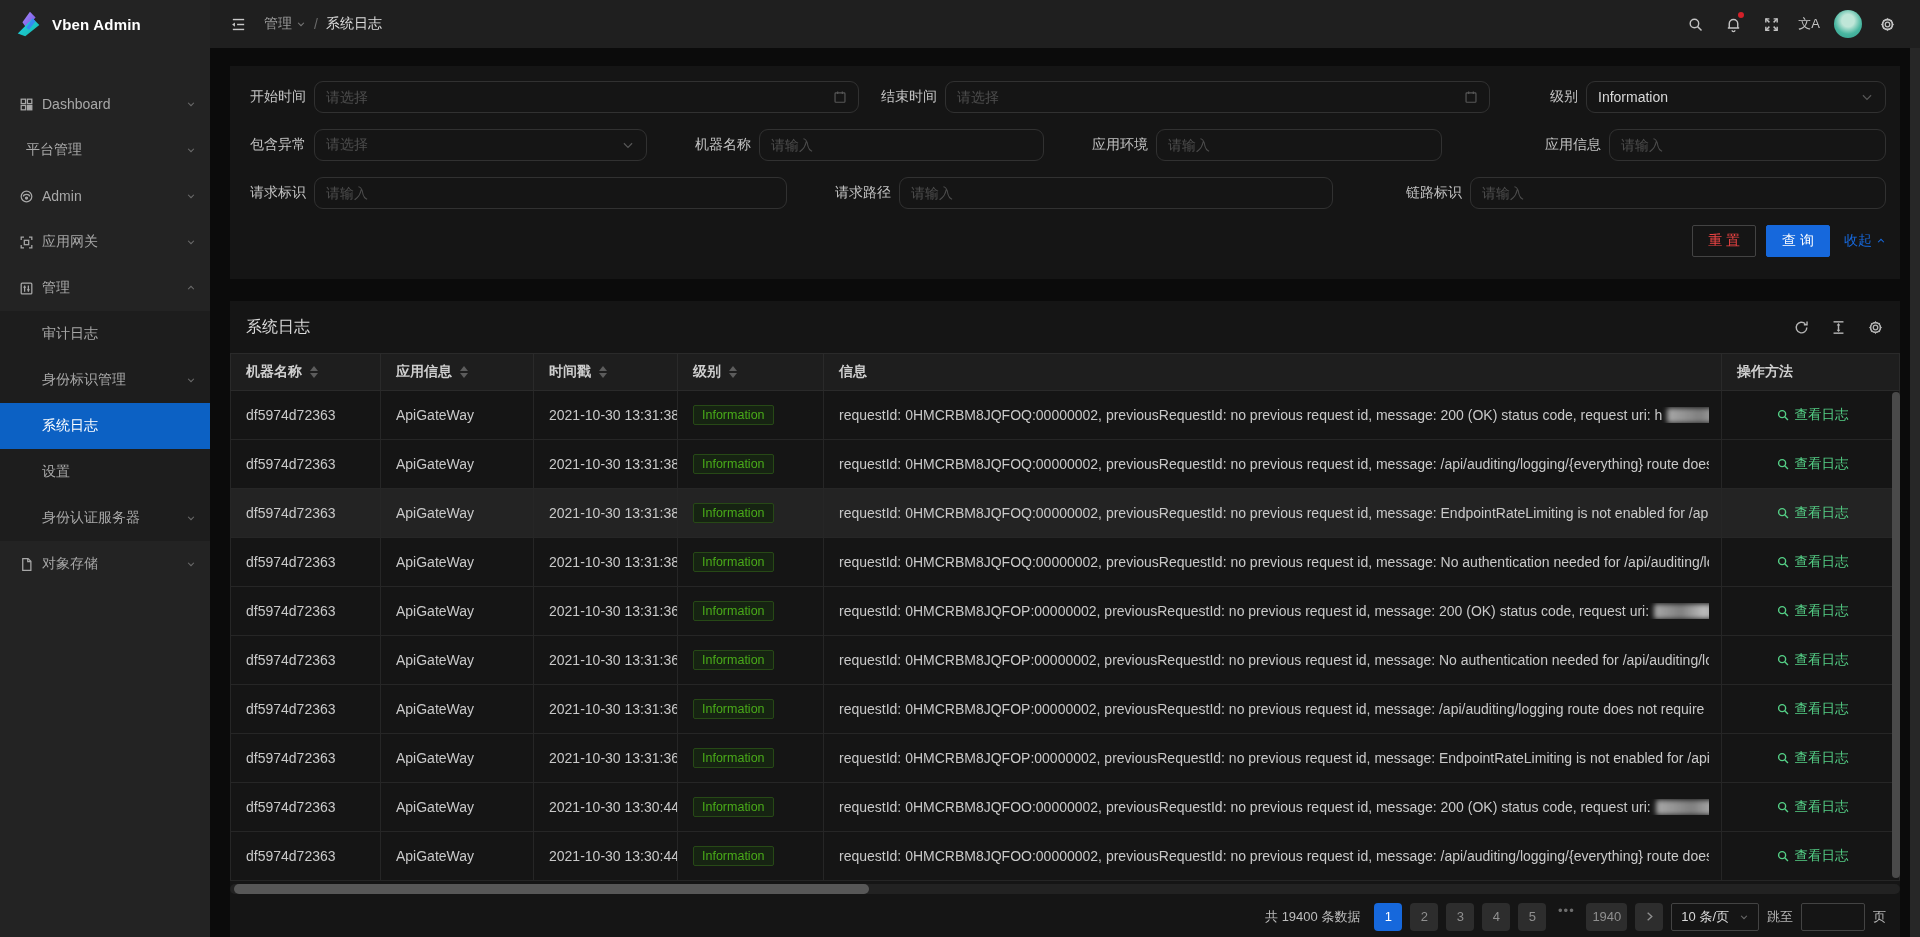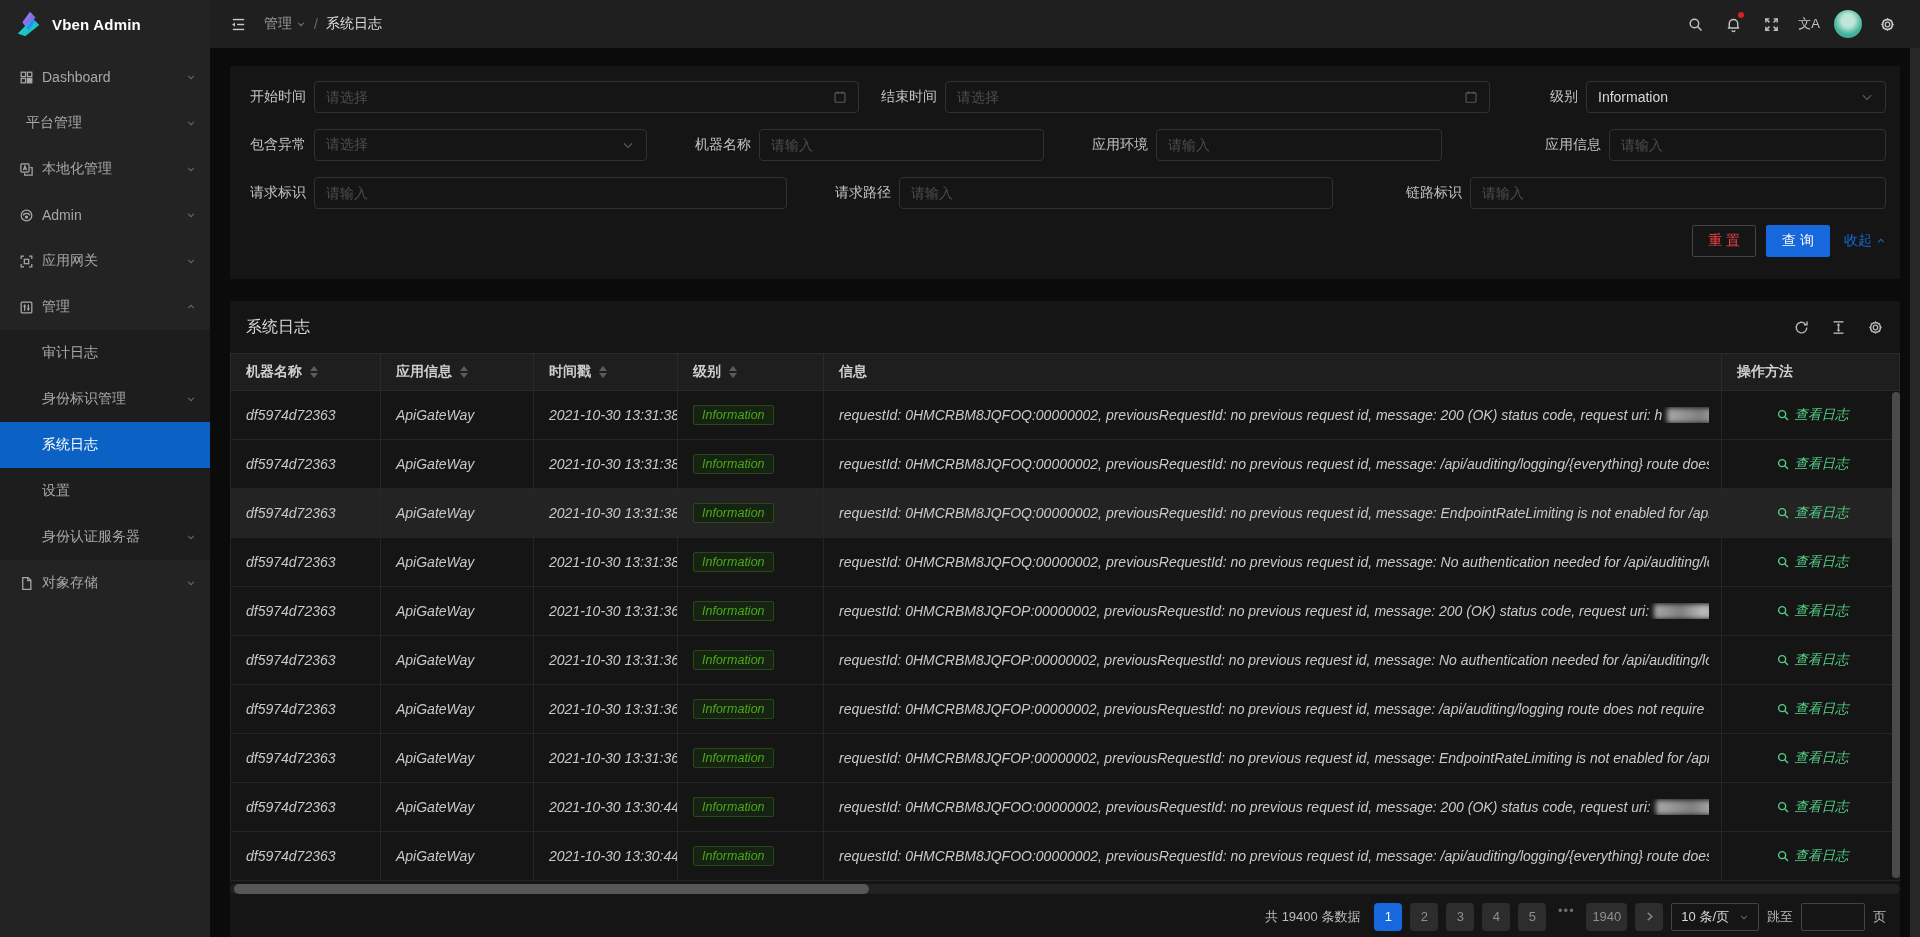--- a/index.html
+++ b/index.html
@@ -1,21 +1,21 @@
 <!DOCTYPE html>
 <html style="--accent: #1668dc; --sidebar-selected: #0c61c4; --tag-text: #49aa19; --tag-bg: #162312; --tag-border: #274916; --link-green: #55d187; --notify-dot: #d32029;"><head>
 <meta charset="utf-8">
 <style>
   * { margin:0; padding:0; box-sizing:border-box; }
   html,body { width:1920px; height:937px; overflow:hidden; background:#0b0b0b;
     font-family:"Liberation Sans","DejaVu Sans",sans-serif; color:#d9d9d9; }
   .app { display:flex; width:100%; height:100%; position:relative; }
 
   
-  .sidebar { width:210px; min-width:210px; height:100%; background:#232323; display:flex; flex-direction:column; }
+  .sidebar { width:210px; min-width:210px; height:100%; background:#232323; display:flex; flex-direction:column;gap:27px; }
   .logo-row { height:48px; display:flex; align-items:center; padding-left:14px; gap:8px; }
   .logo-title { font-size:15px; font-weight:bold; color:#fff; letter-spacing:.2px; }
   .menu { flex:1; padding-top:6px; font-size:14px; }
   .menu-item { height:46px; display:flex; align-items:center; padding:0 14px 0 18px; color:#a8a8a8; cursor:pointer; }
   .menu-item.no-icon { padding-left:26px; }
   .mi-icon { width:16px; height:16px; margin-right:8px; display:flex; align-items:center; justify-content:center; color:#a8a8a8; }
   .mi-icon svg { width:15px; height:15px; }
   .mi-label { flex:1; white-space:nowrap; overflow:hidden; }
   .mi-chevron { color:#6d6d6d; display:flex; }
   .mi-chevron svg { width:10px; height:10px; }
@@ -42,21 +42,21 @@
 
   
   .content { flex:1; padding:18px 20px 12px 20px; overflow:hidden; background:#0b0b0b; }
   .card { background:#151515; }
 
   
   .filter-card { padding:15px 14px 8px 14px; margin-bottom:22px; }
   .f-row { display:flex; align-items:center; margin-bottom:16px; }
   .f-item { display:flex; align-items:center; }
   .f-label { font-size:14px; color:#c3c3c3; margin-right:8px; white-space:nowrap; text-align:right; }
-  .f-control { height:32px; border:1px solid #313131; border-radius:4px; display:flex; align-items:center;
+  .f-control { height:32px; border:1px solid #313131; border-radius:9px; display:flex; align-items:center;
     padding:0 11px; background:transparent; }
   .f-control input { flex:1; min-width:0; background:transparent; border:none; outline:none; color:#d9d9d9;
     font-size:14px; font-family:inherit; }
   .f-control input::placeholder { color:#4d4d4d; }
   .f-placeholder { flex:1; color:#4d4d4d; font-size:14px; }
   .f-value { flex:1; color:#d9d9d9; font-size:14px; }
   .f-suffix { color:#575757; display:flex; margin-left:8px; }
   .f-suffix svg { width:14px; height:14px; }
   .f-actions { display:flex; justify-content:flex-end; align-items:center; gap:10px; margin:2px 0 14px 0; }
   .btn { height:32px; padding:0 15px; border-radius:2px; font-size:14px; display:flex; align-items:center; cursor:pointer; }
@@ -76,21 +76,21 @@
   table.logs { width:100%; border-collapse:collapse; table-layout:fixed; font-size:14px; }
   table.logs th { background:#1e1e1e; height:37px; font-weight:bold; color:#cfcfcf; text-align:left;
     padding:0 12px 0 15px; border:1px solid #2a2a2a; border-top:1px solid #2a2a2a; white-space:nowrap; }
   table.logs th .th-inner { display:flex; align-items:center; gap:8px; }
   table.logs th.center { text-align:center; } 
   table.logs th.center .th-inner { justify-content:flex-start; }
   .sorters { display:inline-flex; flex-direction:column; gap:2px; }
   .caret { width:0; height:0; border-left:4px solid transparent; border-right:4px solid transparent; }
   .caret.up { border-bottom:5px solid #5c5c5c; }
   .caret.down { border-top:5px solid #5c5c5c; }
-  table.logs td { height:49px; padding:0 12px 0 15px; border:1px solid #262626; color:#c9c9c9; white-space:nowrap; overflow:hidden;font-style:italic; }
+  table.logs td { height:49px; padding:0 12px 0 15px; border:1px solid #262626; color:#c9c9c9; white-space:nowrap; overflow:hidden; }
   table.logs tr.hover td { background:#232323; }
   .msg { display:flex; align-items:center; overflow:hidden; white-space:nowrap; }
   .blur-patch { display:inline-block; height:15px; border-radius:2px; margin:0 5px; flex:none;
     background:linear-gradient(90deg,#b9b9b9,#8b8b8b 30%,#cfcfcf 55%,#9a9a9a 80%,#c4c4c4); filter:blur(2.6px); opacity:.9; }
   .tag-info { display:inline-block; padding:2px 8px; font-size:12.5px; border-radius:2px;
     color:var(--tag-text,#49aa19); background:var(--tag-bg,#162312); border:1px solid var(--tag-border,#274916); }
   td.action-cell { text-align:center; }
   .log-link { color:var(--link-green,#55d187); font-size:13.5px; display:inline-flex; align-items:center; gap:5px; cursor:pointer; }
   .log-link svg { width:14px; height:14px; }
 
@@ -156,35 +156,20 @@
           </span>
           <span class="mi-label">Dashboard</span>
           <span class="mi-chevron">
             <svg viewBox="0 0 24 24" fill="none" stroke="currentColor" stroke-width="2.5">
               <polyline points="5,9 12,16 19,9"></polyline>
             </svg>
           </span>
         </div>
         <div class="menu-item no-icon">
           <span class="mi-label">平台管理</span>
-          <span class="mi-chevron">
-            <svg viewBox="0 0 24 24" fill="none" stroke="currentColor" stroke-width="2.5">
-              <polyline points="5,9 12,16 19,9"></polyline>
-            </svg>
-          </span>
-        </div>
-        <div class="menu-item">
-          <span class="mi-icon">
-            <svg viewBox="0 0 24 24" fill="none" stroke="currentColor" stroke-width="2">
-              <rect x="3" y="3" width="13" height="13" rx="1.5"></rect>
-              <path d="M7 13 L9.5 6.5 L12 13 M8 11 L11 11"></path>
-              <path d="M18 9 L21 9 L21 21 L9 21 L9 18"></path>
-            </svg>
-          </span>
-          <span class="mi-label">本地化管理</span>
           <span class="mi-chevron">
             <svg viewBox="0 0 24 24" fill="none" stroke="currentColor" stroke-width="2.5">
               <polyline points="5,9 12,16 19,9"></polyline>
             </svg>
           </span>
         </div>
         <div class="menu-item">
           <span class="mi-icon">
             <svg viewBox="0 0 24 24" fill="none" stroke="currentColor" stroke-width="2">
               <circle cx="12" cy="12" r="8.5"></circle>

